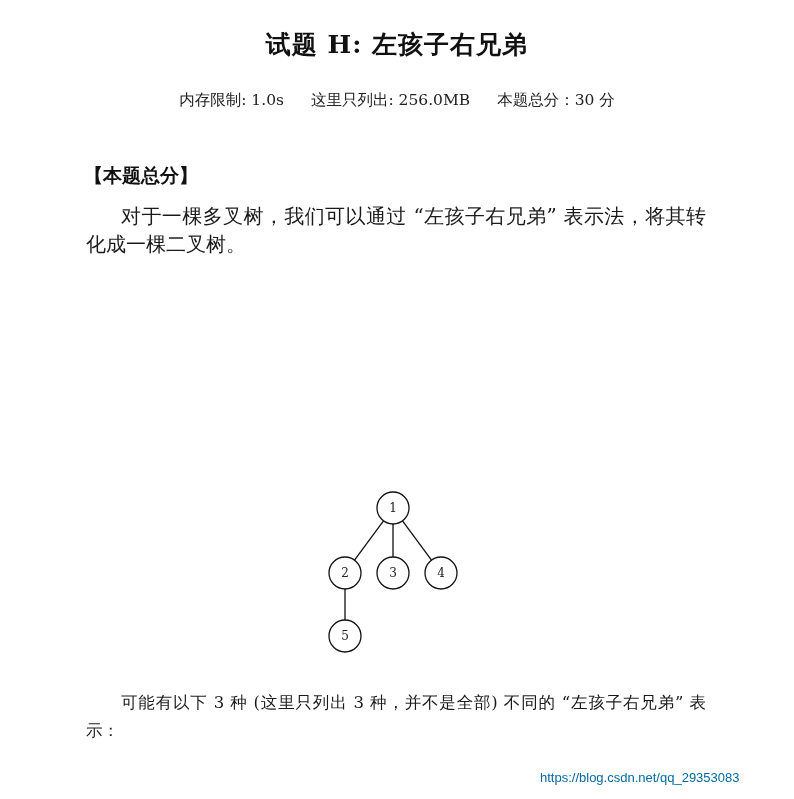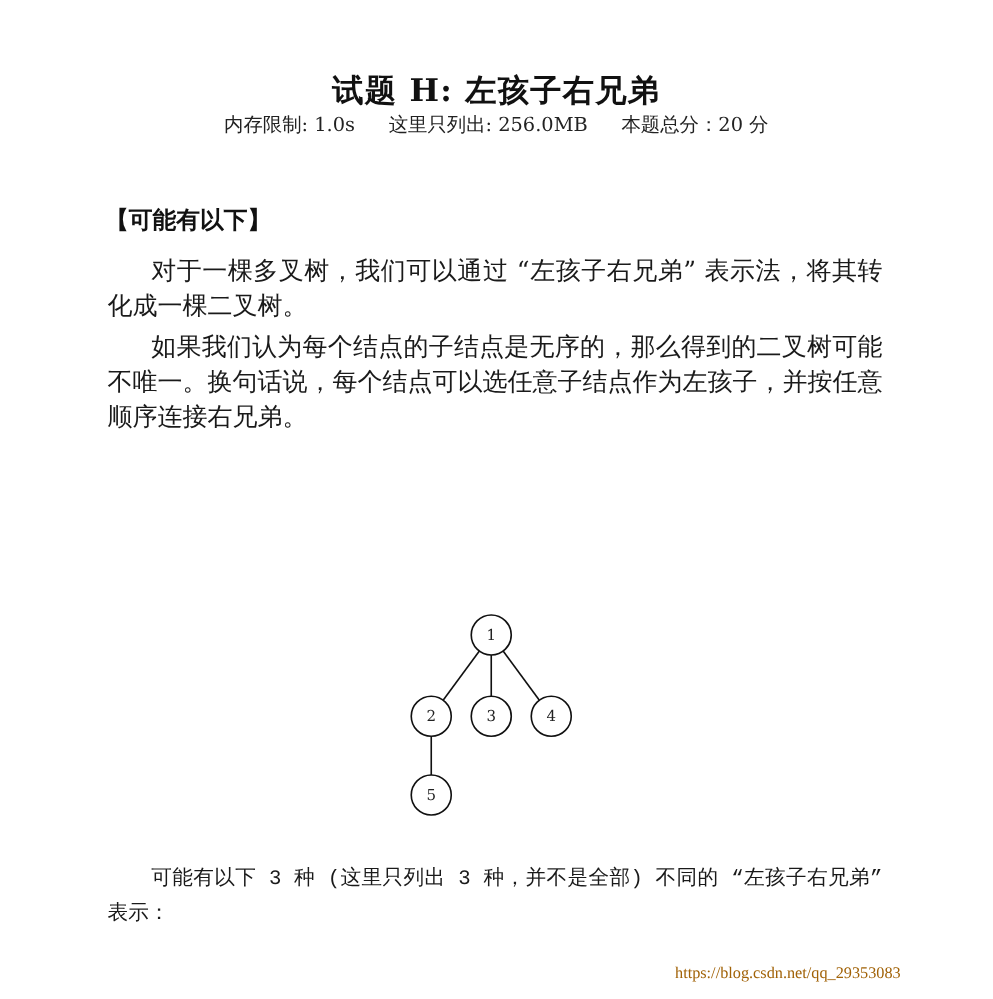--- a/index.html
+++ b/index.html
@@ -10,21 +10,21 @@
     body {
       width: 794px;
       height: 799px;
       position: relative;
       overflow: hidden;
       font-family: "DejaVu Serif", "Liberation Serif", serif;
       color: #1a1a1a;
     }
     .title {
       position: absolute;
-      top: 56px;
+      top: 28px;
       left: 0;
       width: 794px;
       text-align: center;
       font-size: 25px;
       font-weight: bold;
       letter-spacing: 1px;
       color: #111;
     }
     .meta {
       position: absolute;
@@ -76,52 +76,50 @@
       fill: #222;
     }
     .after-text {
       position: absolute;
       top: 689px;
       left: 86px;
       width: 620px;
       font-size: 16.5px;
       line-height: 28px;
       color: #1a1a1a;
-      font-family: Liberation Mono, monospace;
     }
     .after-text p {
       margin: 0;
       text-indent: 35px;
       text-align: justify;
     }
     .watermark {
       position: absolute;
       top: 770px;
       left: 540px;
-      font-family: Liberation Serif, serif;
+      font-family: Liberation Sans, sans-serif;
       font-size: 13px;
-      color: #a16207;
+      color: #0369a1;
     }
   </style>
 </head>
 <body>
 
 <div class="title">试题 H: 左孩子右兄弟</div>
 
 <div class="meta">
   <span>内存限制: 1.0s</span>
   <span>这里只列出: 256.0MB</span>
-  <span>本题总分：20 分</span>
+  <span>本题总分：30 分</span>
 </div>
 
-<div class="section-heading">【可能有以下】</div>
+<div class="section-heading">【本题总分】</div>
 
 <div class="content">
   <p>对于一棵多叉树，我们可以通过 “左孩子右兄弟” 表示法，将其转化成一棵二叉树。</p>
-  <p>如果我们认为每个结点的子结点是无序的，那么得到的二叉树可能不唯一。换句话说，每个结点可以选任意子结点作为左孩子，并按任意顺序连接右兄弟。</p>
 </div>
 
 <svg class="tree" xmlns="http://www.w3.org/2000/svg" width="794" height="799">
   <g id="tree-edges" stroke="#111" stroke-width="1.3">
       <line x1="383.4953115534531" y1="520.8709322713655" x2="354.5046884465469" y2="560.1290677286345"></line>
       <line x1="393" y1="524" x2="393" y2="557"></line>
       <line x1="402.5046884465469" y1="520.8709322713655" x2="431.4953115534531" y2="560.1290677286345"></line>
       <line x1="345" y1="589" x2="345" y2="620"></line>
     </g>
   <g id="tree-nodes">

